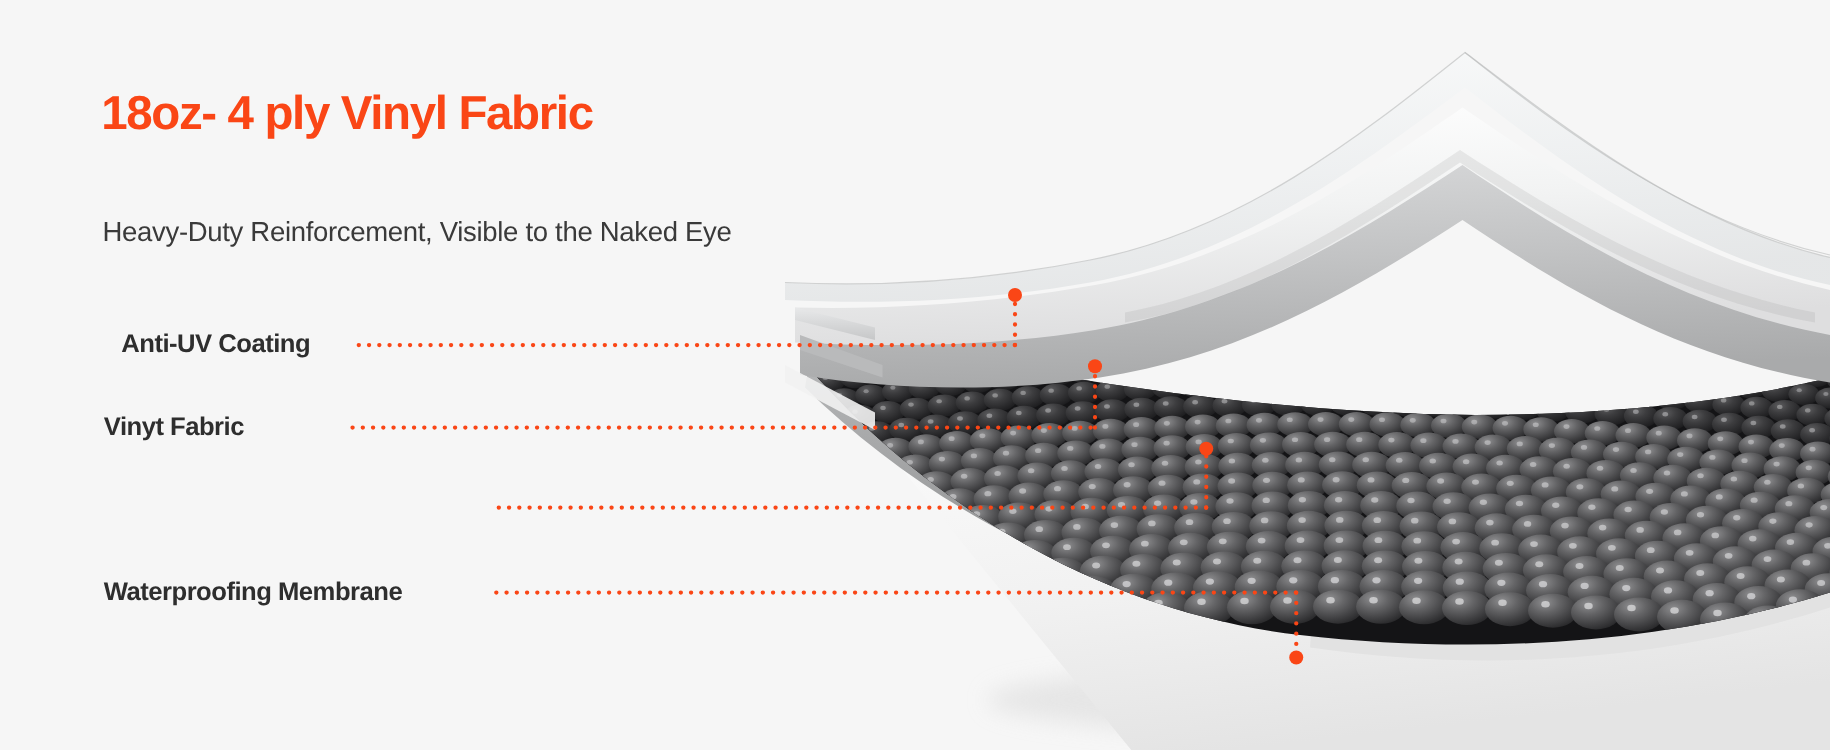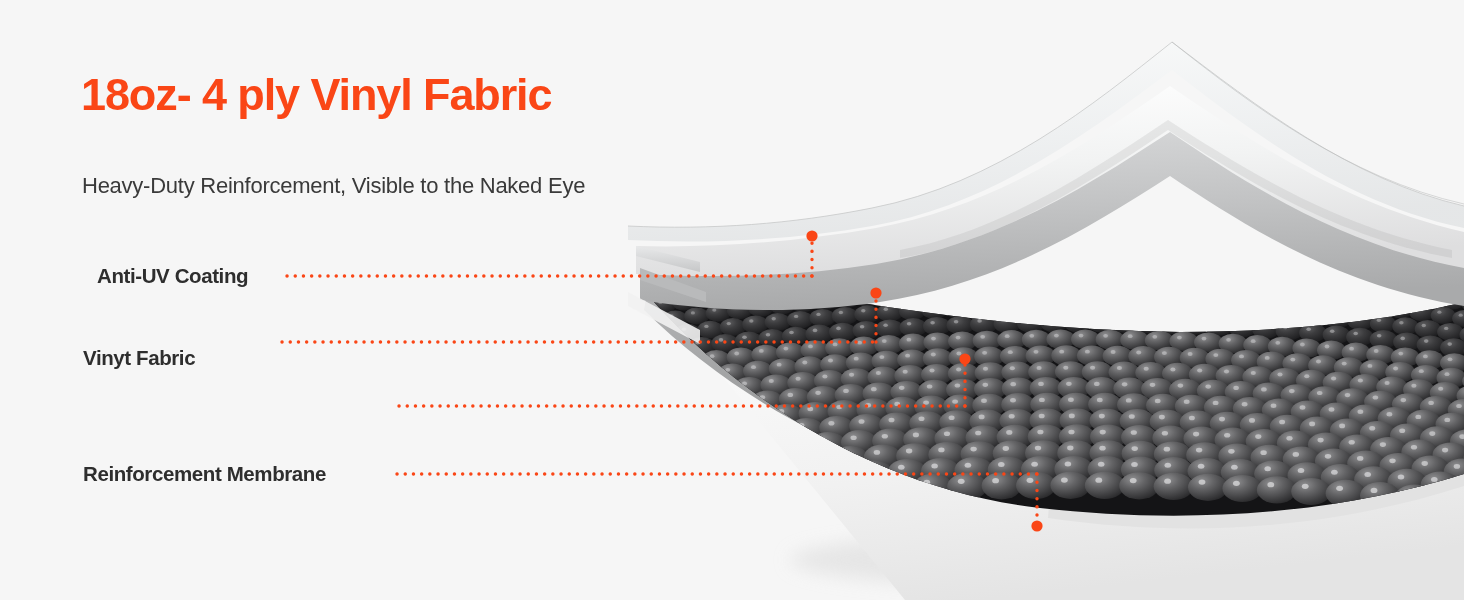--- a/index.html
+++ b/index.html
@@ -14,21 +14,21 @@
     background: #f6f6f6;
     overflow: hidden;
     font-family: "Liberation Sans", sans-serif;
   }
 
   
   #title {
     position: absolute;
     left: 81px;
     top: 72px;
-    font-size: 45px;
+    font-size: 38px;
     font-weight: bold;
     letter-spacing: -1.1px;
     color: #fa4616;
     white-space: nowrap;
     line-height: 1;
   }
   #subtitle {
     position: absolute;
     left: 82px;
     top: 136px;
@@ -1326,16 +1326,16 @@
           <line x1="1037" y1="474" x2="1037" y2="526" stroke="#fa4616" stroke-width="3.4" stroke-linecap="round" stroke-dasharray="0.1 8.1"></line>
           <circle cx="1037" cy="526" r="5.6" fill="#fa4616"></circle>
         </g>
       </g>
   </svg>
 
   <div id="title">18oz- 4 ply Vinyl Fabric</div>
   <div id="subtitle">Heavy-Duty Reinforcement, Visible to the Naked Eye</div>
 
   <div class="callout-label" style="left:83px; top:276px;margin-left:14px;">Anti-UV Coating</div>
-  <div class="callout-label" style="left:83px; top:342px;margin-top:16px;">Vinyt Fabric</div>
-  <div class="callout-label" style="left:83px; top:474px;">Reinforcement Membrane</div>
+  <div class="callout-label" style="left:83px; top:342px;">Vinyt Fabric</div>
+  <div class="callout-label" style="left:83px; top:474px;">Waterproofing Membrane</div>
 
 </div>
 
 </body></html>

